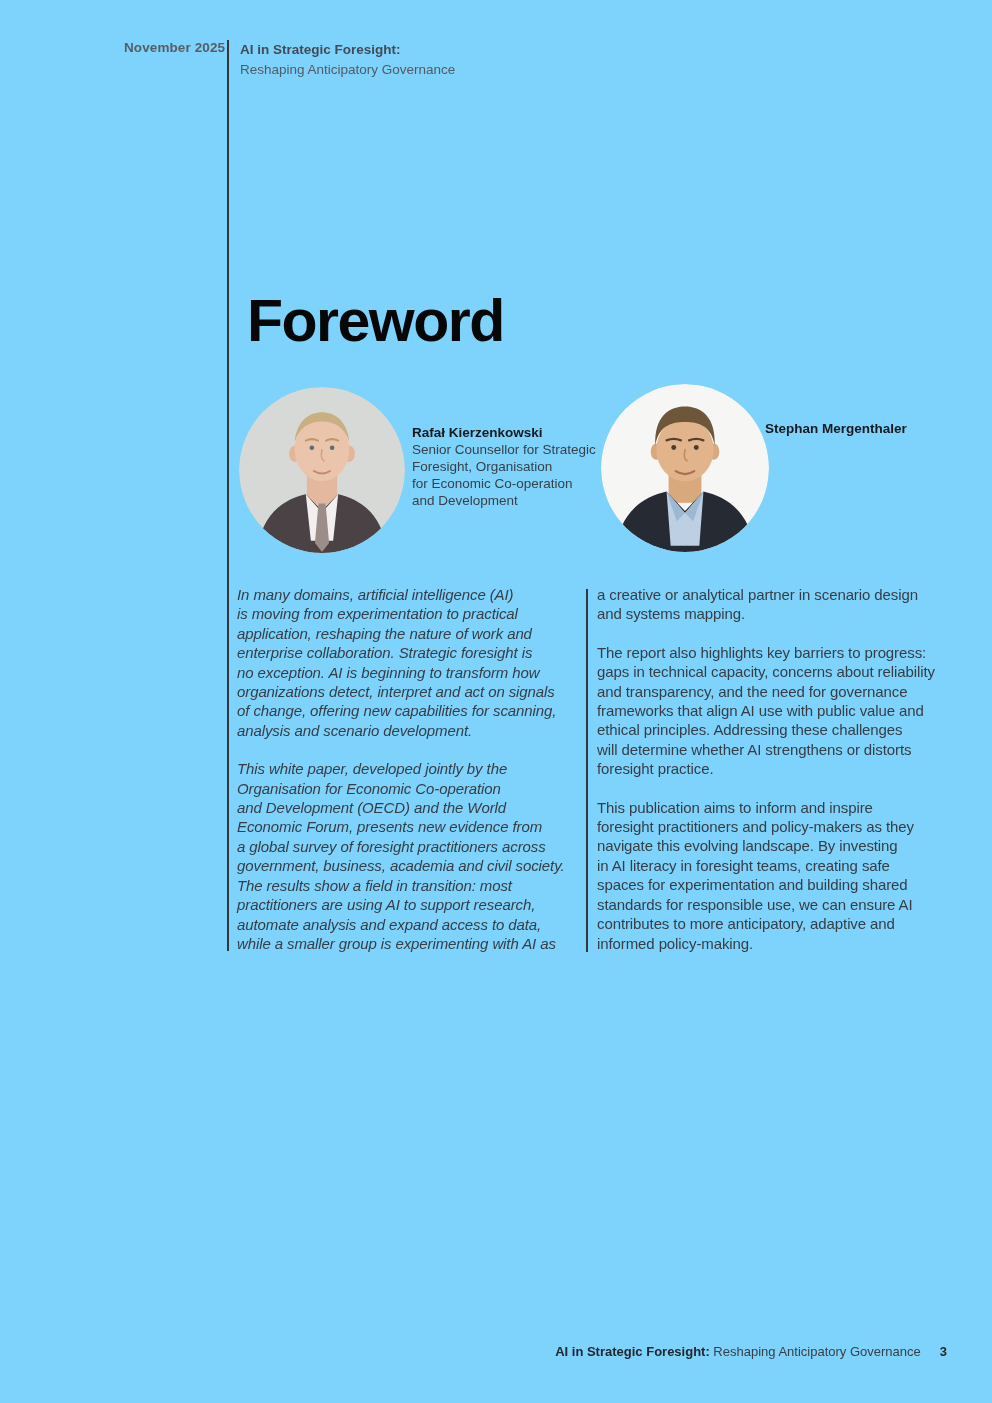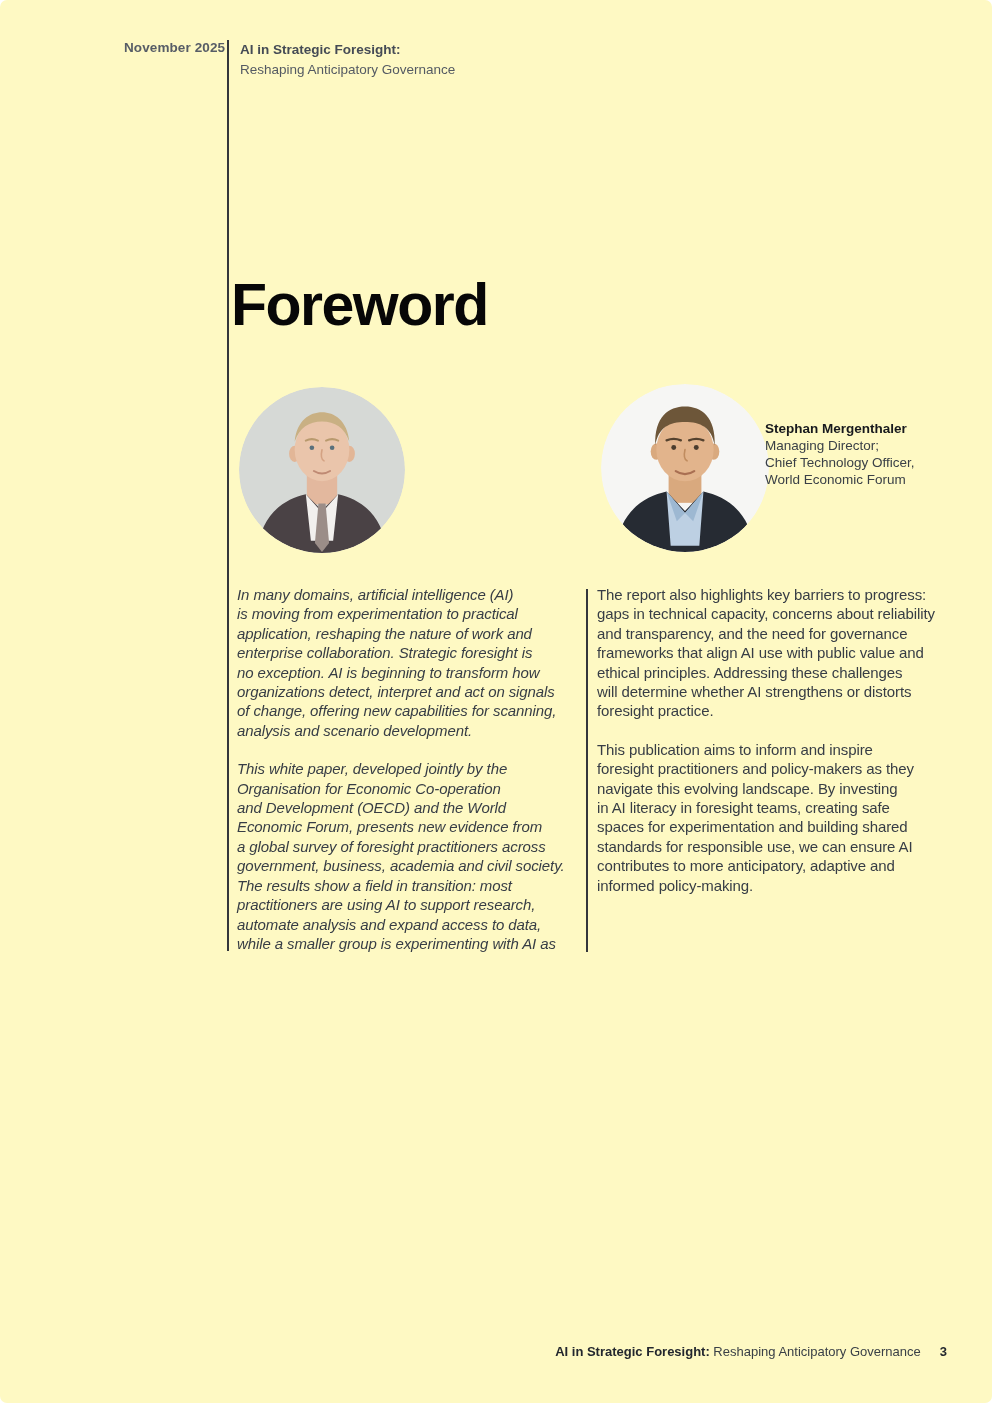--- a/index.html
+++ b/index.html
@@ -2,40 +2,40 @@
 <html><head>
 <meta charset="utf-8">
 <style>
   html, body { margin: 0; padding: 0; background: #ffffff; }
   body {
     width: 992px; height: 1403px;
     font-family: "Liberation Sans", sans-serif;
     position: relative;
     overflow: hidden;
   }
-  .page { position: absolute; inset: 0; background: #fef9c3; border-radius: 7px; }
+  .page { position: absolute; inset: 0; background: #7dd3fc; }
 
   
   .header-date {
     position: absolute; left: 124px; top: 40px;
     font-size: 13.5px; font-weight: 700; color: #575d66;
     letter-spacing: 0.1px;
   }
   .rule { position: absolute; background: #34373c; }
   .rule-left { left: 227px; top: 40px; width: 2px; height: 911px; }
   .rule-mid  { left: 586px; top: 589px; width: 2px; height: 363px; }
   .header-title { position: absolute; left: 240px; top: 40px; line-height: 20px; font-size: 13.5px; }
   .header-title .ht-bold { font-weight: 700; color: #454b55; }
   .header-title .ht-reg  { font-weight: 400; color: #545a63; }
 
   
   .foreword {
     position: absolute; left: 231px; top: 276px;
     font-size: 59px; font-weight: 700; color: #070707;
-    letter-spacing: -1.5px; line-height: 1; margin: 0;
+    letter-spacing: -1.5px; line-height: 1; margin: 16px;
   }
 
   
   .author-photo { position: absolute; border-radius: 50%; overflow: hidden; }
   .photo-1 { left: 239px; top: 387px; width: 166px; height: 166px; }
   .photo-2 { left: 601px; top: 384px; width: 168px; height: 168px; }
   .author-photo svg { display: block; width: 100%; height: 100%; }
   .author-text { position: absolute; width: 190px; font-size: 13.5px; line-height: 17px; }
   .text-1 { left: 412px; top: 424px; }
   .text-2 { left: 765px; top: 420px; }
@@ -96,20 +96,27 @@
         <path d="M55 54 C57 33 70 25 82 25 C94 25 107 33 109 54 C104 40 95 34 82 34 C69 34 60 40 55 54 Z" fill="#c9b083"></path>
         <circle cx="72" cy="60" r="2.3" fill="#59707c"></circle>
         <circle cx="92" cy="60" r="2.3" fill="#59707c"></circle>
         <path d="M66 53 Q72 50 78 53" stroke="#b99a6e" stroke-width="2" fill="none" stroke-linecap="round"></path>
         <path d="M86 53 Q92 50 98 53" stroke="#b99a6e" stroke-width="2" fill="none" stroke-linecap="round"></path>
         <path d="M82 62 Q80 71 84 73" stroke="#d4a283" stroke-width="1.6" fill="none" stroke-linecap="round"></path>
         <path d="M74 83 Q82 88 90 83" stroke="#bf8a74" stroke-width="2" fill="none" stroke-linecap="round"></path>
       </g>
     </svg>
   </div>
+  <div class="author-text text-1">
+    <div class="author-name">Rafał Kierzenkowski</div>
+    <div class="author-role">Senior Counsellor for Strategic
+Foresight, Organisation
+for Economic Co-operation
+and Development</div>
+  </div>
 
   <div class="author-photo photo-2">
     <svg viewBox="0 0 164 164" xmlns="http://www.w3.org/2000/svg">
       <defs>
           <clipPath id="c2">
             <circle cx="82" cy="82" r="82"></circle>
           </clipPath>
         </defs>
       <g clip-path="url(#c2)">
         <rect width="164" height="164" fill="#f6f6f4"></rect>
@@ -126,23 +133,20 @@
         <circle cx="93" cy="62" r="2.4" fill="#4a3c2e"></circle>
         <path d="M64 55 Q71 52 78 55" stroke="#55422e" stroke-width="2.2" fill="none" stroke-linecap="round"></path>
         <path d="M86 55 Q93 52 100 55" stroke="#55422e" stroke-width="2.2" fill="none" stroke-linecap="round"></path>
         <path d="M82 64 Q80 73 84 75" stroke="#c08c5f" stroke-width="1.6" fill="none" stroke-linecap="round"></path>
         <path d="M73 85 Q82 91 91 85" stroke="#a96f52" stroke-width="2.2" fill="none" stroke-linecap="round"></path>
       </g>
     </svg>
   </div>
   <div class="author-text text-2">
     <div class="author-name">Stephan Mergenthaler</div>
-    <div class="author-role">Managing Director;
-Chief Technology Officer,
-World Economic Forum</div>
   </div>
 
   <div class="rule rule-mid"></div>
 
   <div class="col col-left">
     <p>In many domains, artificial intelligence (AI)
 is moving from experimentation to practical
 application, reshaping the nature of work and
 enterprise collaboration. Strategic foresight is
 no exception. AI is beginning to transform how
@@ -154,20 +158,22 @@
 and Development (OECD) and the World
 Economic Forum, presents new evidence from
 a global survey of foresight practitioners across
 government, business, academia and civil society.
 The results show a field in transition: most
 practitioners are using AI to support research,
 automate analysis and expand access to data,
 while a smaller group is experimenting with AI as</p>
   </div>
   <div class="col col-right">
+    <p>a creative or analytical partner in scenario design
+and systems mapping.</p>
     <p>The report also highlights key barriers to progress:
 gaps in technical capacity, concerns about reliability
 and transparency, and the need for governance
 frameworks that align AI use with public value and
 ethical principles. Addressing these challenges
 will determine whether AI strengthens or distorts
 foresight practice.</p>
     <p>This publication aims to inform and inspire
 foresight practitioners and policy-makers as they
 navigate this evolving landscape. By investing

